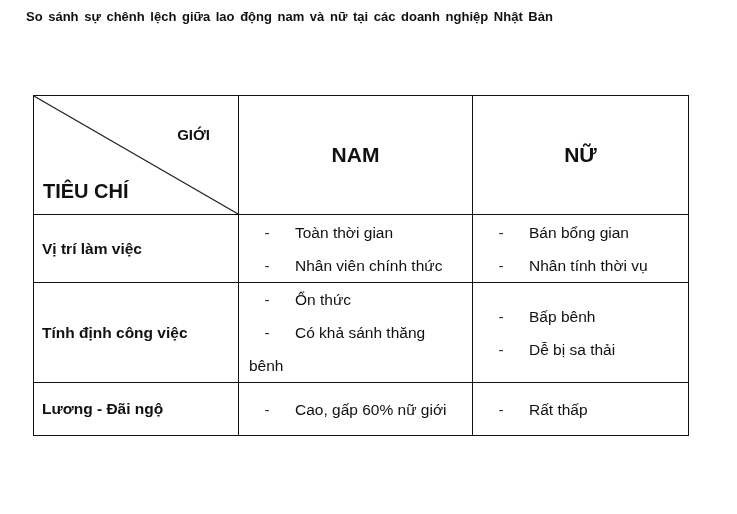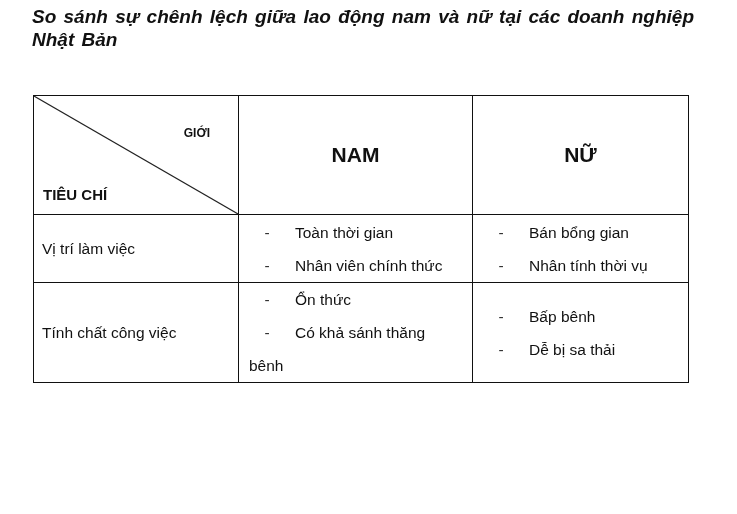--- a/index.html
+++ b/index.html
@@ -1,29 +1,29 @@
 <!DOCTYPE html>
 <html><head>
 <meta charset="utf-8">
 <style>
   html, body { margin: 0; padding: 0; background: #ffffff; }
   body { width: 737px; height: 514px; position: relative; overflow: hidden;
          font-family: "Liberation Sans", "DejaVu Sans", sans-serif; color: #111; }
-  .title { position: absolute; left: 32px; top: 5px; width: 680px;
-           font-size: 19px; font-weight: bold; line-height: 23px; word-spacing: 2px; font-style: italic; }
+  .title { position: absolute; left: 26px; top: 5px; width: 680px;
+           font-size: 13px; font-weight: bold; line-height: 23px; word-spacing: 2px; }
   table { position: absolute; left: 33px; top: 95px; border-collapse: collapse; table-layout: fixed; }
   td { border: 1.3px solid #111; vertical-align: middle; padding: 0; font-size: 15.5px; }
   .c0 { width: 204px; } .c1 { width: 233px; } .c2 { width: 215px; }
   .head td { height: 118px; }
   .diag { position: relative; }
   .diag svg { position: absolute; left: 0; top: 0; }
-  .gioi { position: absolute; right: 28px; top: 30px; font-weight: bold; font-size: 12px; }
-  .tieuchi { position: absolute; left: 9px; bottom: 11px; font-weight: bold; font-size: 15px; }
+  .gioi { position: absolute; right: 28px; top: 30px; font-weight: bold; font-size: 15px; }
+  .tieuchi { position: absolute; left: 9px; bottom: 11px; font-weight: bold; font-size: 20px; }
   .hdr { text-align: center; font-weight: bold; font-size: 21px; }
-  .crit { font-weight: normal; padding-left: 8px; line-height: 30px; }
+  .crit { font-weight: bold; padding-left: 8px; line-height: 30px; }
   .item { display: flex; line-height: 33px; font-size: 15.5px; }
   .dash { width: 56px; text-align: center; flex: none; color: #333; }
   .dash2 { width: 56px; text-align: center; flex: none; color: #333; }
 </style>
 </head>
 <body>
 
 <div class="title">So sánh sự chênh lệch giữa lao động nam và nữ tại các doanh nghiệp Nhật Bản</div>
 
 <table>
@@ -58,21 +58,21 @@
             <span>Bán bổng gian</span>
           </div>
       <div class="item">
             <span class="dash2">-</span>
             <span>Nhân tính thời vụ</span>
           </div>
     </td>
   </tr>
 
   <tr style="height:98px">
-    <td class="crit">Tính chất công việc</td>
+    <td class="crit">Tính định công việc</td>
     <td>
       <div class="item">
             <span class="dash">-</span>
             <span>Ổn thức</span>
           </div>
       <div class="item">
             <span class="dash">-</span>
             <span>Có khả sánh thăng</span>
           </div>
       <div class="item" style="padding-left:10px">
@@ -84,15 +84,30 @@
             <span class="dash2">-</span>
             <span>Bấp bênh</span>
           </div>
       <div class="item">
             <span class="dash2">-</span>
             <span>Dễ bị sa thải</span>
           </div>
     </td>
   </tr>
 
+  <tr style="height:53px">
+    <td class="crit">Lương - Đãi ngộ</td>
+    <td>
+      <div class="item">
+            <span class="dash">-</span>
+            <span>Cao, gấp 60% nữ giới</span>
+          </div>
+    </td>
+    <td>
+      <div class="item">
+            <span class="dash2">-</span>
+            <span>Rất thấp</span>
+          </div>
+    </td>
+  </tr>
 
 </tbody>
   </table>
 
 </body></html>

